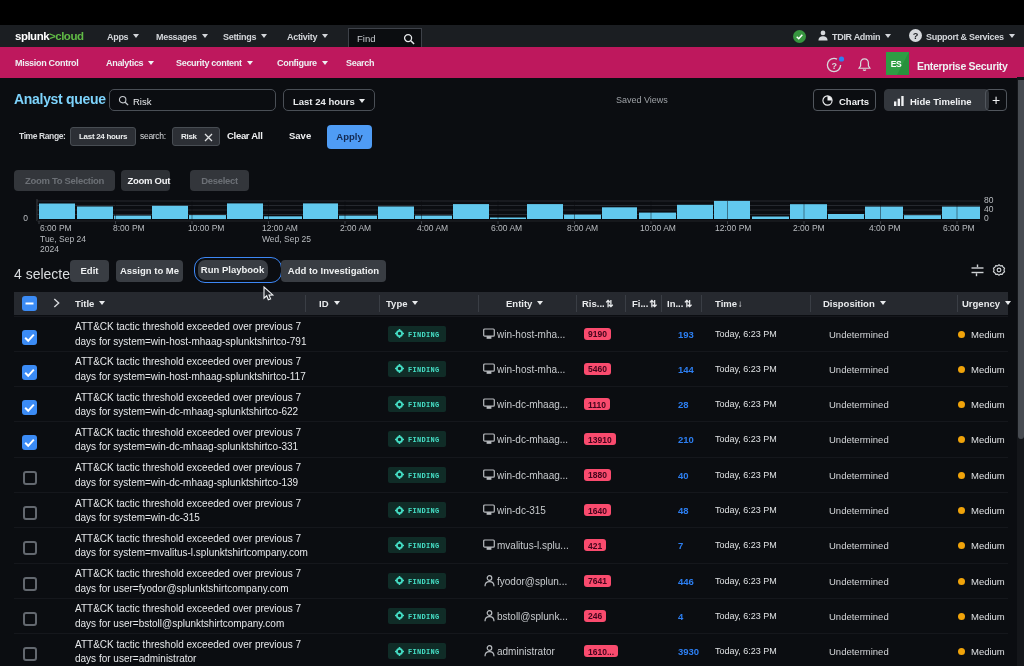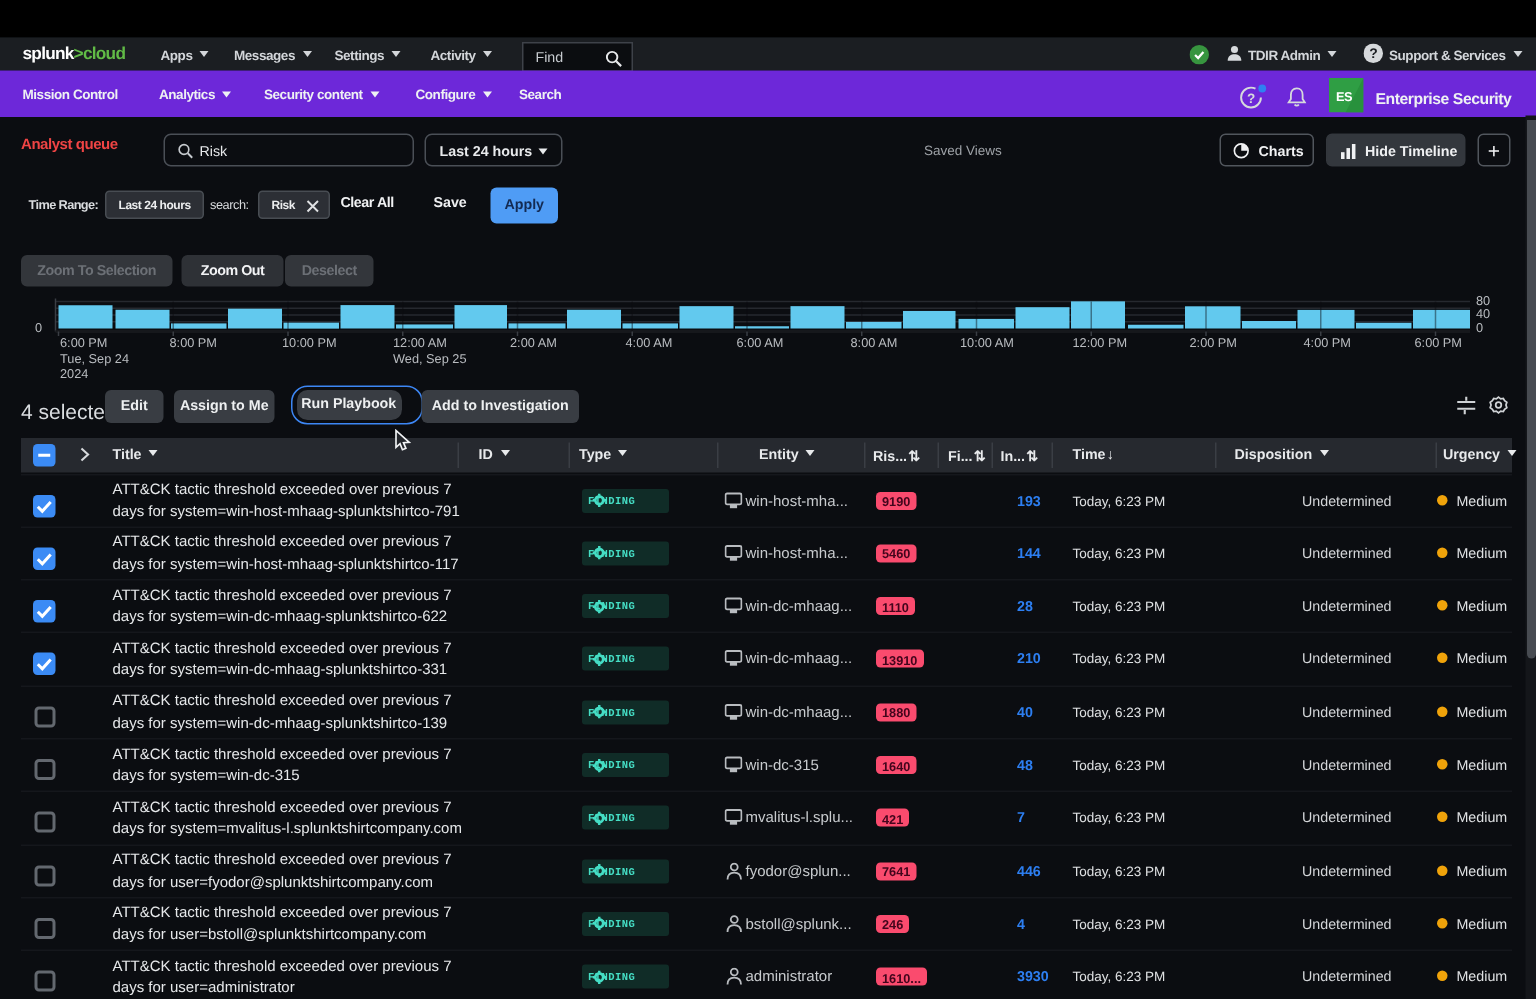--- a/index.html
+++ b/index.html
@@ -8,43 +8,43 @@
 #app { position:relative; width:1024px; height:666px; background:#0b0d11; overflow:hidden; }
 .abs { position:absolute; }
 .nw { white-space:nowrap; }
 .caret { display:inline-block; width:0; height:0; border-left:3.5px solid transparent; border-right:3.5px solid transparent; border-top:4px solid currentColor; vertical-align:middle; margin-left:5px; position:relative; top:-1px; }
 #strip { left:0; top:0; width:1024px; height:25px; background:#000; }
 #topnav { left:0; top:25px; width:1024px; height:22px; background:#1b1e22; color:#d3d6da; font-size:9px; font-weight:bold; letter-spacing:-0.3px; }
 #topnav .item { position:absolute; top:6.5px; white-space:nowrap; }
 #logo { position:absolute; left:15px; top:5px; font-size:11.5px; font-weight:bold; color:#fff; letter-spacing:-0.5px; }
 #logo .grn { color:#61bb46; }
 #findbox { position:absolute; left:348px; top:3px; width:74px; height:20px; background:#0b0d10; border:1px solid #3e4249; color:#c7cbcf; font-size:9.5px; font-weight:normal; letter-spacing:0; }
-#subnav { left:0; top:47px; width:1024px; height:31px; background:#6d28d9; color:#eef1f3; font-size:9px; font-weight:bold; letter-spacing:-0.3px; }
+#subnav { left:0; top:47px; width:1024px; height:31px; background:#be185d; color:#eef1f3; font-size:9px; font-weight:bold; letter-spacing:-0.3px; }
 #subnav .item { position:absolute; top:11px; white-space:nowrap; }
-h1 { position:absolute; left:14px; top:91px; font-size:10px; letter-spacing:-0.3px; color:#ef4444; white-space:nowrap; }
+h1 { position:absolute; left:14px; top:91px; font-size:14px; letter-spacing:-0.3px; color:#7dd3fc; white-space:nowrap; }
 .inputbox { position:absolute; background:transparent; border:1px solid #4a4f56; border-radius:5px; height:22px; color:#e8eaec; font-size:9.5px; white-space:nowrap; }
 .btn { position:absolute; height:22px; border:1px solid #51565d; border-radius:4px; color:#f0f1f3; font-size:9.5px; font-weight:bold; text-align:center; background:transparent; white-space:nowrap; }
 .chip { position:absolute; height:19px; background:#2c2f35; border:1px solid #484d53; border-radius:3px; color:#eceeef; font-size:8px; font-weight:bold; letter-spacing:-0.3px; padding:4px 8px 0; white-space:nowrap; }
 .zbtn { position:absolute; top:170px; height:21px; border-radius:4px; font-size:9.5px; font-weight:bold; letter-spacing:-0.3px; text-align:center; padding-top:5px; white-space:nowrap; }
 .abtn { position:absolute; top:260px; height:22px; background:#393d43; border-radius:4px; color:#eef0f1; font-size:9.5px; font-weight:bold; text-align:center; padding-top:5px; white-space:nowrap; }
 #thead { left:14px; top:292px; width:994px; height:23px; background:#26292f; color:#e8eaec; font-size:9.5px; font-weight:bold;text-decoration:underline; }
 #thead .col { position:absolute; top:6px; white-space:nowrap; }
 #thead .sep { position:absolute; top:3px; width:1px; height:17px; background:#3a3e45; }
 .row { position:absolute; left:14px; width:994px; height:35px; }
 .rowsep { border-top:1px solid #15171c; }
 .cb { position:absolute; width:15px; height:15px; border-radius:3px; }
 .cb.on { background:#3b8bf5; }
 .cb.off { border:2px solid #63686f; background:transparent; width:14px; height:14px; }
 .title { position:absolute; left:61px; top:3.5px; color:#e6e8ea; font-size:10px; line-height:14.5px; white-space:nowrap; }
-.fbadge { position:absolute; left:374px; top:9px; width:58px; height:16px; background:#102c27; border-radius:2px; color:#45dec5; font-family:"Liberation Mono", monospace; font-size:7px; font-weight:bold; letter-spacing:0.3px; padding-top:5px; padding-left:4px; white-space:nowrap; }
+.fbadge { position:absolute; left:374px; top:9px; width:58px; height:16px; background:#102c27; border-radius:2px; color:#45dec5; font-family:"Liberation Mono", monospace; font-size:7px; font-weight:bold; letter-spacing:0.3px; padding-top:5px; padding-left:20px; white-space:nowrap; }
 .ent { position:absolute; left:483px; top:12px; color:#c8cbce; font-size:10px; white-space:nowrap; }
 .risk { position:absolute; left:570px; top:11px; height:12px; background:#fa4b6e; border-radius:3px; color:#43051c; font-size:8.5px; font-weight:bold; padding:1.5px 4px 0; white-space:nowrap; }
 .innum { position:absolute; top:12px; left:664px; color:#2d7ff2; font-size:9.5px; font-weight:bold; }
 .time { position:absolute; left:701px; top:12px; color:#dfe1e3; font-size:9px; white-space:nowrap; }
-.dispo { position:absolute; left:854px; top:12px; color:#d4d6d9; font-size:9.5px; white-space:nowrap; }
+.dispo { position:absolute; left:815px; top:12px; color:#d4d6d9; font-size:9.5px; white-space:nowrap; }
 .urg { position:absolute; left:944px; top:12px; color:#dfe1e3; font-size:9.5px; white-space:nowrap; }
 .udot { display:inline-block; width:7px; height:7px; border-radius:50%; background:#f0a30a; margin-right:6px; }
 svg { display:block; }
 </style>
 </head>
 <body>
 <div id="app">
   <div class="abs" id="strip"></div>
 
   <div class="abs" id="topnav">
@@ -112,21 +112,21 @@
     <span class="caret" style="position:absolute;right:9px;top:9px;"></span>
   </div>
   <div class="abs nw" style="left:616px;top:95px;color:#9da1a6;font-size:9px;">Saved Views</div>
   <div class="btn" style="left:813px;top:89px;width:63px;">
     <svg style="position:absolute;left:8px;top:5px" width="11" height="11" viewBox="0 0 12 12">
         <circle cx="6" cy="6" r="5" fill="none" stroke="#f0f1f3" stroke-width="1.2"></circle>
         <path d="M6 6 L6 1 A5 5 0 0 1 11 6 Z" fill="#f0f1f3"></path>
       </svg>
     <span style="position:absolute;left:25px;top:6px;">Charts</span>
   </div>
-  <div class="btn" style="left:884px;top:89px;width:93px;background:#33373d;border-color:#33373d;">
+  <div class="btn" style="left:884px;top:89px;width:105px;background:#33373d;border-color:#33373d;">
     <svg style="position:absolute;left:9px;top:6px" width="10" height="10" viewBox="0 0 11 11">
         <rect x="0" y="6" width="2.6" height="5" fill="#f0f1f3"></rect>
         <rect x="4" y="3" width="2.6" height="8" fill="#f0f1f3"></rect>
         <rect x="8" y="0" width="2.6" height="11" fill="#f0f1f3"></rect>
       </svg>
     <span style="position:absolute;left:25px;top:6px;">Hide Timeline</span>
   </div>
   <div class="btn" style="left:985px;top:89px;width:22px;font-size:14px;font-weight:normal;"><span style="position:relative;top:2px;">+</span></div>
 
   <div class="abs nw" style="left:19px;top:131px;color:#d9dbde;font-size:8.5px;font-weight:bold;letter-spacing:-0.4px;">Time Range:</div>
@@ -135,21 +135,21 @@
   <div class="chip" style="left:172px;top:127px;padding-right:22px;">Risk
     <svg style="position:absolute;right:6px;top:5px" width="9" height="9" viewBox="0 0 9 9">
         <path d="M1 1 L8 8 M8 1 L1 8" stroke="#dfe1e3" stroke-width="1.3"></path>
       </svg>
   </div>
   <div class="abs nw" style="left:227px;top:130px;color:#f0f1f3;font-size:9.5px;font-weight:bold;letter-spacing:-0.3px;">Clear All</div>
   <div class="abs nw" style="left:289px;top:130px;color:#f0f1f3;font-size:9.5px;font-weight:bold;">Save</div>
   <div class="abs nw" style="left:327px;top:125px;width:45px;height:24px;background:#4f9cf5;border-radius:4px;color:#132a52;font-size:9.5px;font-weight:bold;text-align:center;padding-top:6px;">Apply</div>
 
   <div class="zbtn" style="left:14px;width:101px;background:#33363b;color:#6c7076;">Zoom To Selection</div>
-  <div class="zbtn" style="left:121px;width:68px;background:#2e3136;color:#f2f3f5;">Zoom Out</div>
+  <div class="zbtn" style="left:121px;width:49px;background:#2e3136;color:#f2f3f5;text-align:right;">Zoom Out</div>
   <div class="zbtn" style="left:190px;width:59px;background:#33363b;color:#6c7076;">Deselect</div>
 
   <svg class="abs" style="left:0;top:195px;" width="1024" height="62" viewBox="0 0 1024 62">
     <g stroke="#26292f" stroke-width="1">
       <line x1="37" y1="6" x2="980" y2="6"></line>
       <line x1="37" y1="10.5" x2="980" y2="10.5"></line>
       <line x1="37" y1="15" x2="980" y2="15"></line>
       <line x1="37" y1="19.5" x2="980" y2="19.5"></line>
     </g>
     <line x1="37" y1="4" x2="37" y2="26" stroke="#3a3e44"></line>

